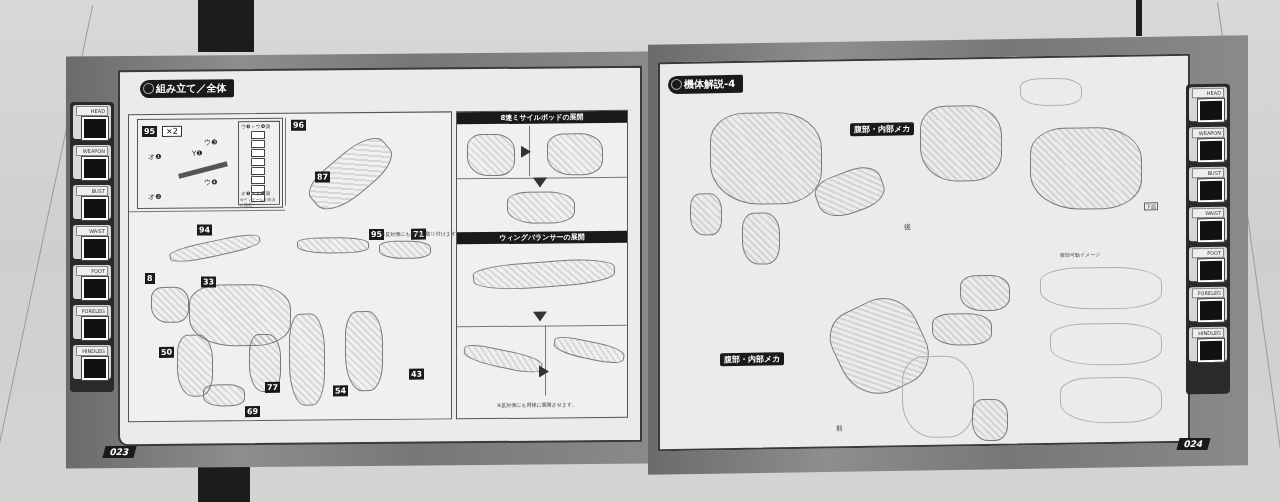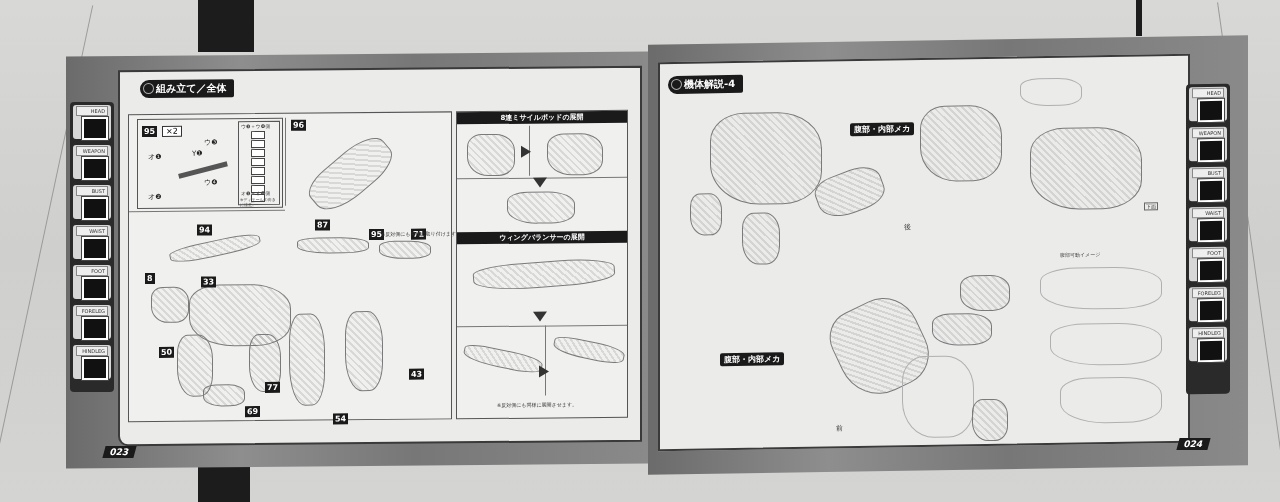--- a/index.html
+++ b/index.html
@@ -134,28 +134,28 @@
       <div class="sketch" style="left:22px;top:172px;width:36px;height:34px;"></div>
       <div class="sketch" style="left:40px;top:126px;width:90px;height:14px;transform:rotate(-12deg);"></div>
       <div class="sketch" style="left:168px;top:124px;width:70px;height:14px;"></div>
       <div class="sketch" style="left:250px;top:128px;width:50px;height:16px;"></div>
       <div class="sketch" style="left:48px;top:220px;width:34px;height:60px;"></div>
       <div class="sketch" style="left:120px;top:220px;width:30px;height:56px;"></div>
       <div class="sketch" style="left:160px;top:200px;width:34px;height:90px;"></div>
       <div class="sketch" style="left:216px;top:198px;width:36px;height:78px;"></div>
       <div class="sketch" style="left:74px;top:270px;width:40px;height:20px;"></div>
 
-      <div class="step-num" style="left:186px;top:58px;margin-top:48px;">87</div>
+      <div class="step-num" style="left:186px;top:58px;">87</div>
       <div class="step-num" style="left:68px;top:110px;">94</div>
       <div class="step-num" style="left:16px;top:158px;">8</div>
       <div class="step-num" style="left:72px;top:162px;">33</div>
       <div class="step-num" style="left:30px;top:232px;">50</div>
       <div class="step-num" style="left:116px;top:292px;">69</div>
       <div class="step-num" style="left:136px;top:268px;">77</div>
-      <div class="step-num" style="left:204px;top:272px;margin-top:28px;">54</div>
+      <div class="step-num" style="left:204px;top:272px;">54</div>
       <div class="step-num" style="left:280px;top:256px;">43</div>
       <div class="step-num" style="left:240px;top:116px;">95</div>
       <div class="step-num" style="left:282px;top:116px;">71</div>
       <div class="note" style="left:252px;top:118px;">※反対側にも同様に取り付けます。</div>
     </div>
 
     <div class="panel" style="left:336px;top:42px;width:170px;height:306px;">
       <div class="callout-bar" style="left:0;top:0;width:170px;">8連ミサイルポッドの展開</div>
       <div class="sketch" style="left:10px;top:22px;width:46px;height:40px;"></div>
       <div class="divider-v" style="left:72px;top:14px;height:50px;"></div>

